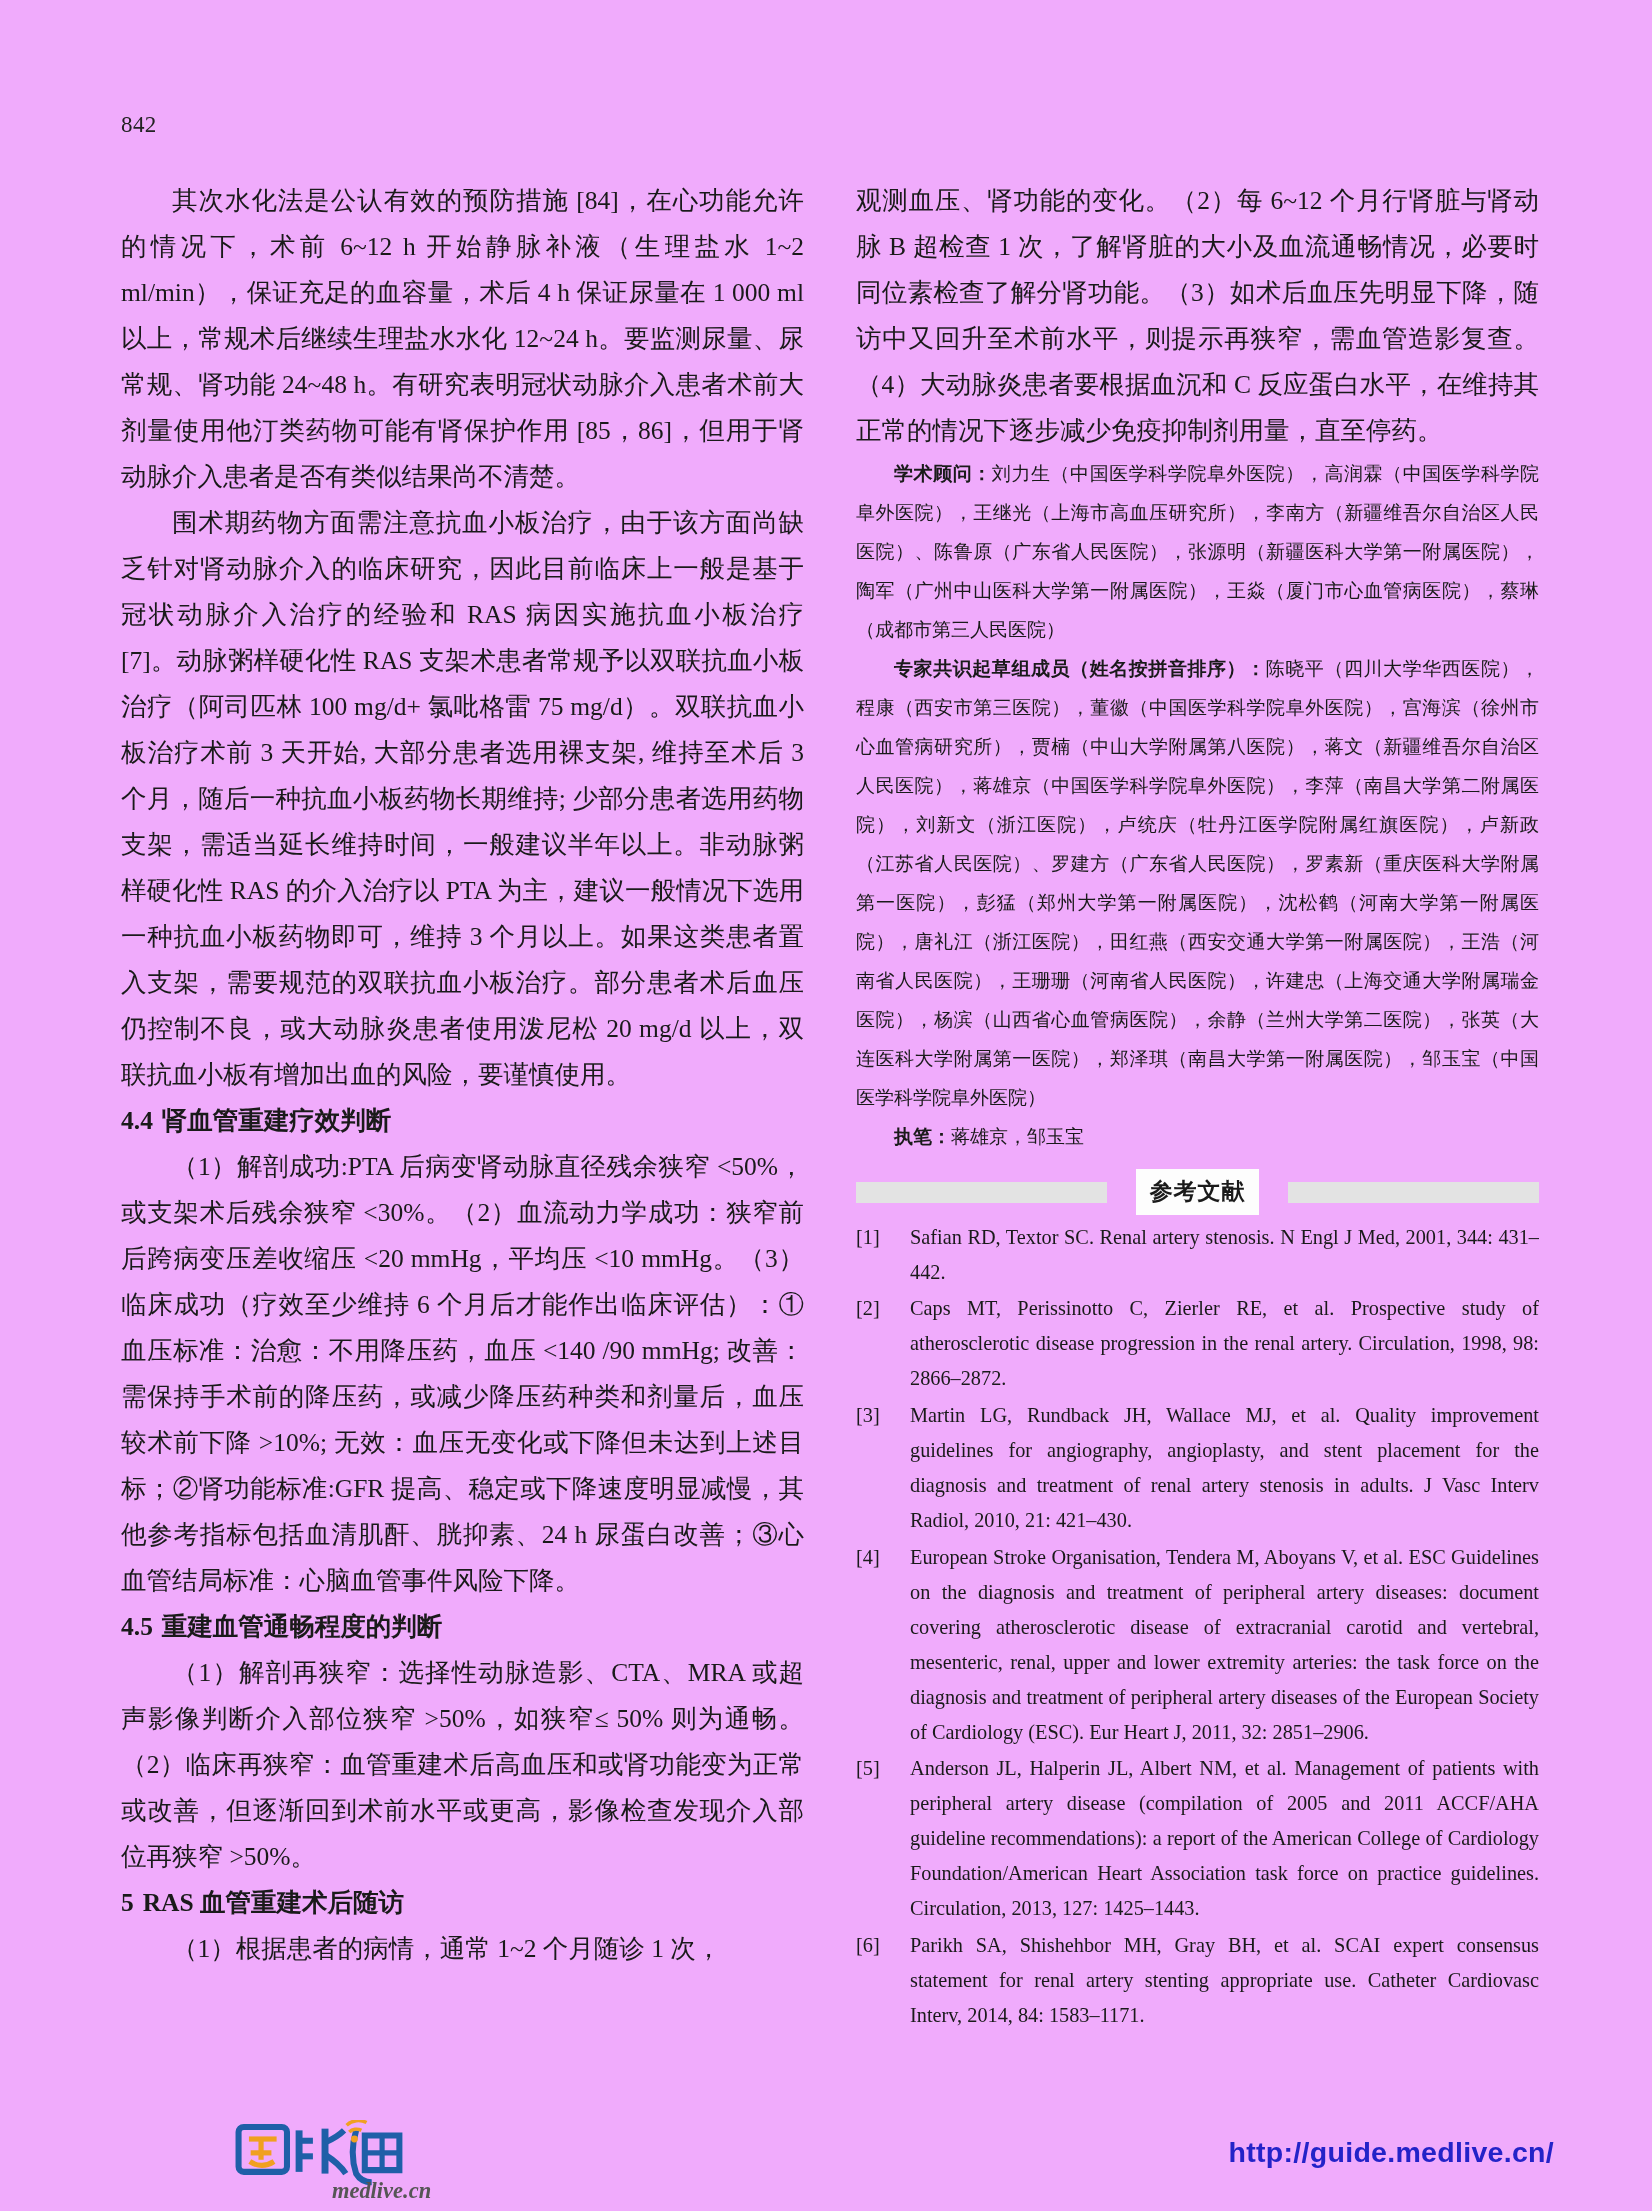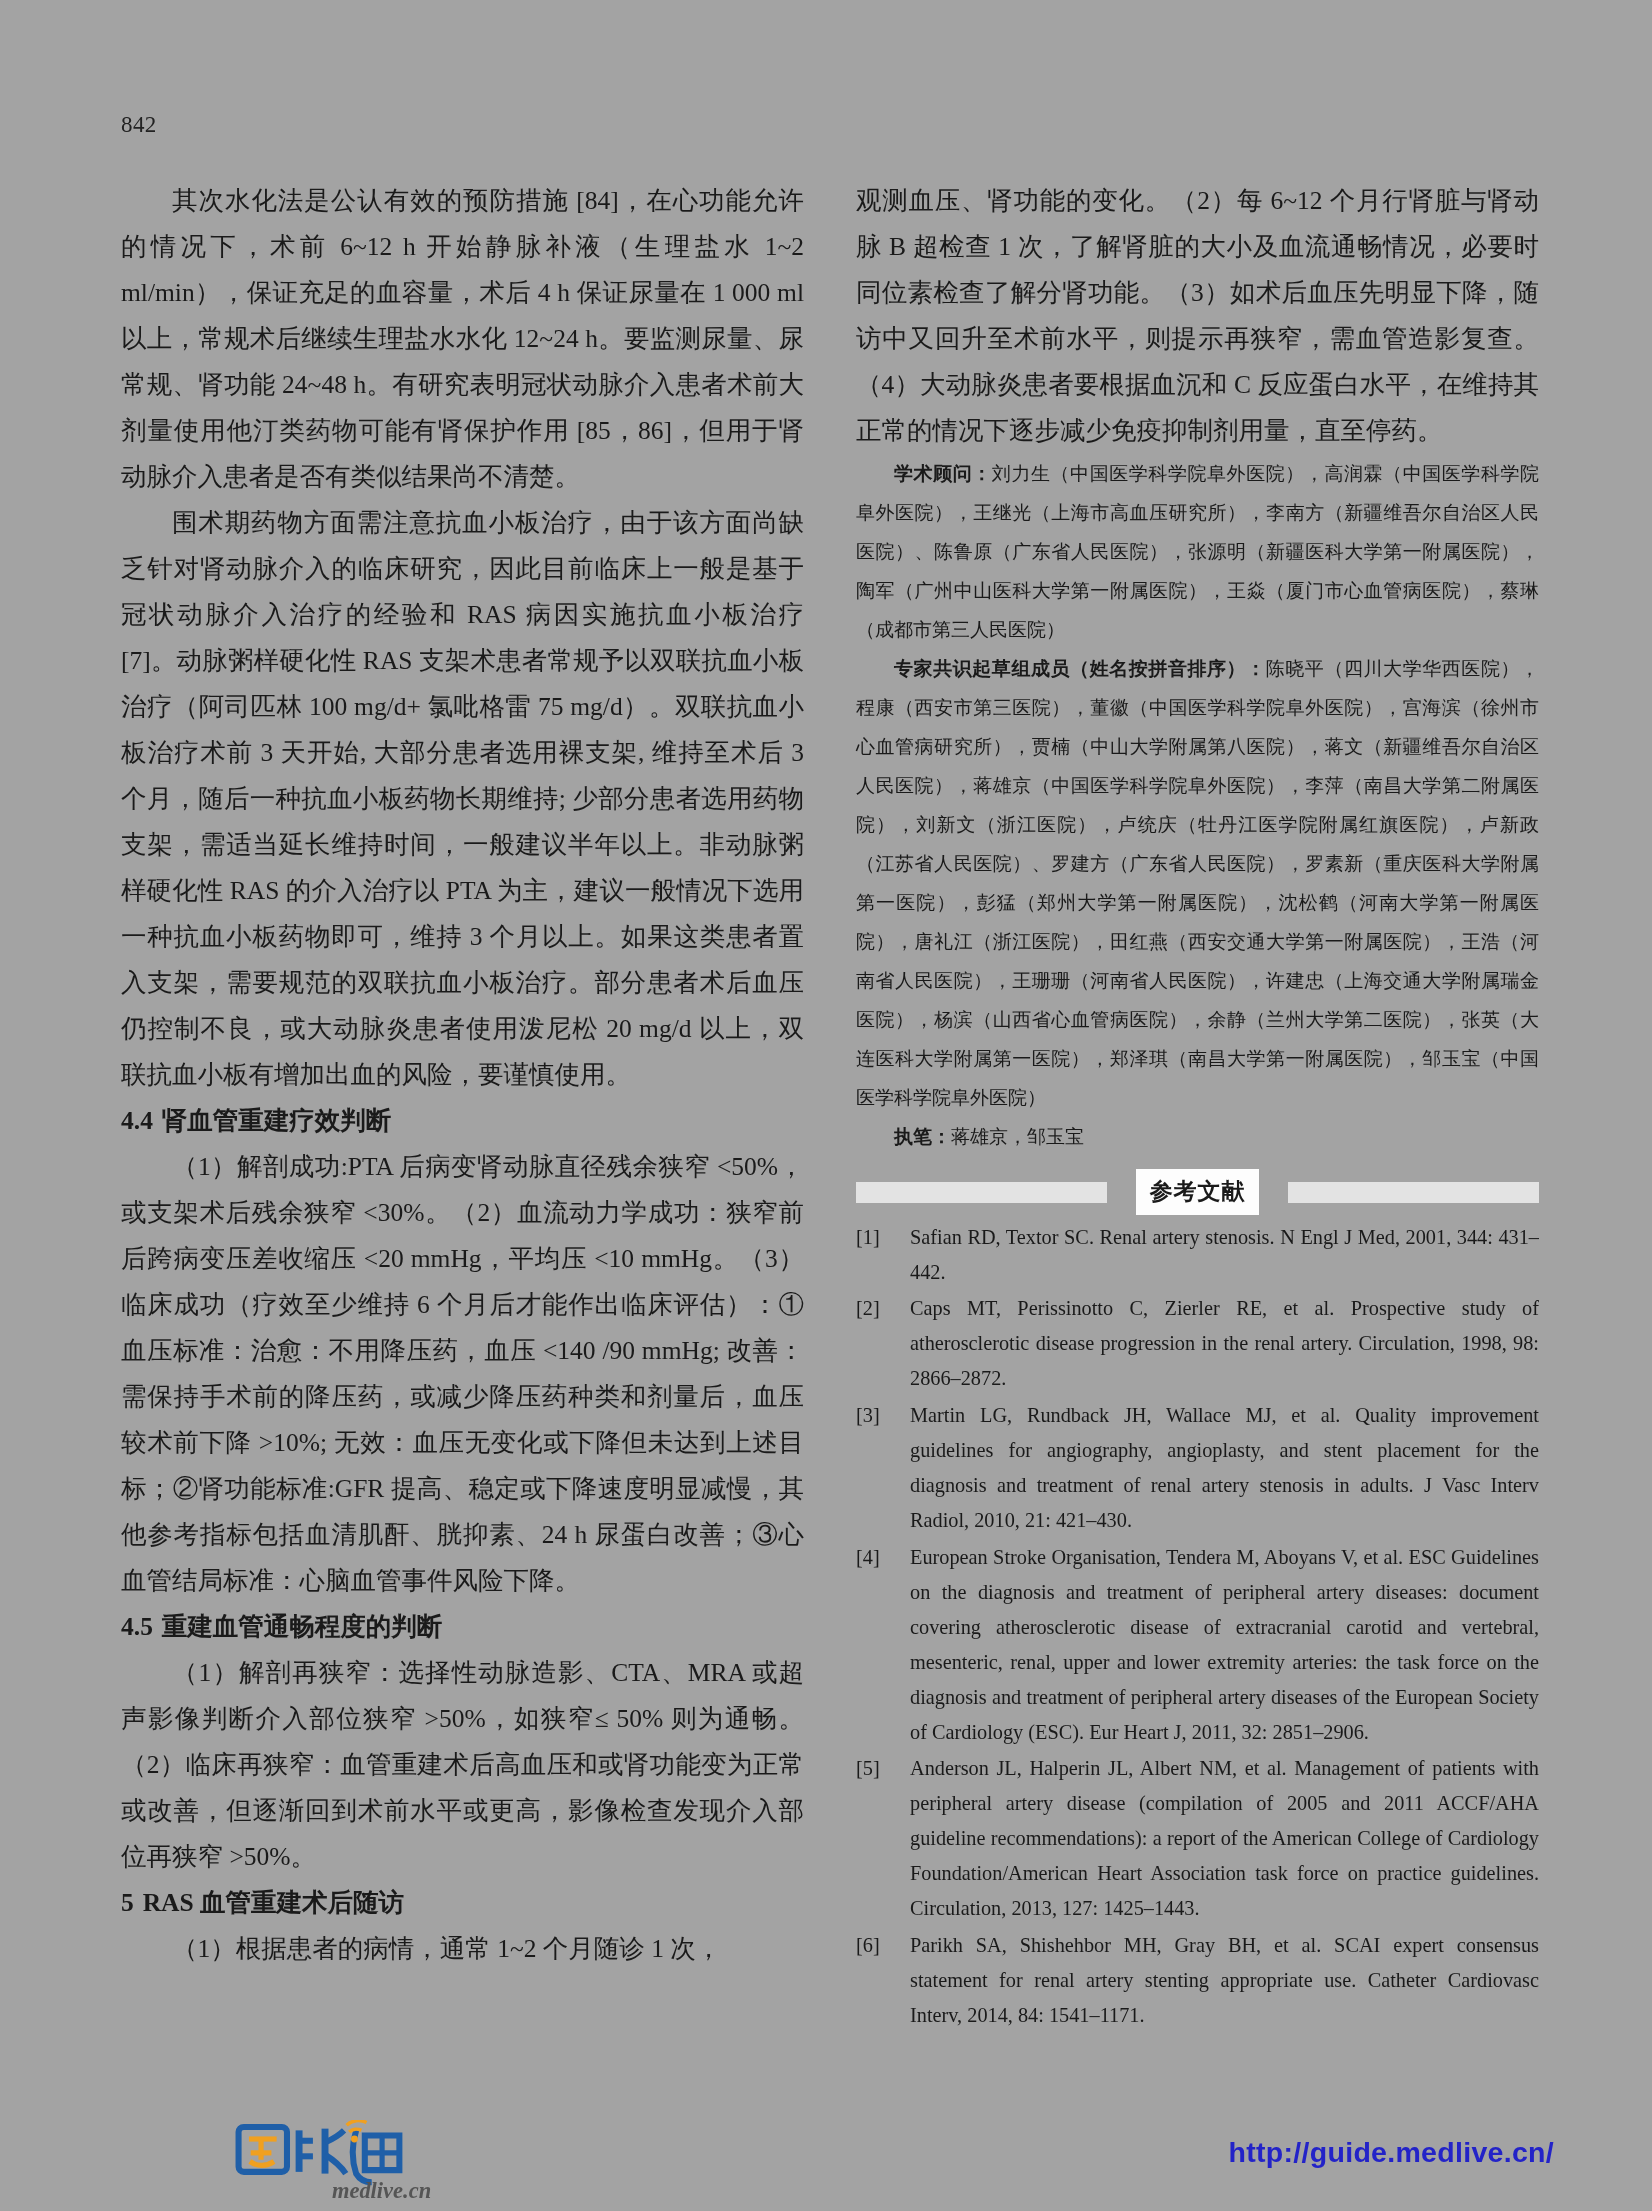--- a/index.html
+++ b/index.html
@@ -14,21 +14,21 @@
     font-family: "Liberation Serif", "DejaVu Serif", serif;
     color: #1a1a1a;
     overflow: hidden;
   }
 
   .page {
     position: absolute;
     left: 0; top: 0;
     width: 1652px;
     height: 2212px;
-    background: #a3a3a3;
+    background: #f0abfc;
   }
 
   
   .runhead {
     position: absolute;
     left: 121px;
     top: 112px;
     width: 1418px;
     display: flex;
     align-items: flex-end;
@@ -220,21 +220,21 @@
       <div class="ref">
         <span class="ref-num">[4]</span>
         <span class="ref-body">European Stroke Organisation, Tendera M, Aboyans V, et al. ESC Guidelines on the diagnosis and treatment of peripheral artery diseases: document covering atherosclerotic disease of extracranial carotid and vertebral, mesenteric, renal, upper and lower extremity arteries: the task force on the diagnosis and treatment of peripheral artery diseases of the European Society of Cardiology (ESC). Eur Heart J, 2011, 32: 2851–2906.</span>
       </div>
       <div class="ref">
         <span class="ref-num">[5]</span>
         <span class="ref-body">Anderson JL, Halperin JL, Albert NM, et al. Management of patients with peripheral artery disease (compilation of 2005 and 2011 ACCF/AHA guideline recommendations): a report of the American College of Cardiology Foundation/American Heart Association task force on practice guidelines. Circulation, 2013, 127: 1425–1443.</span>
       </div>
       <div class="ref">
         <span class="ref-num">[6]</span>
-        <span class="ref-body">Parikh SA, Shishehbor MH, Gray BH, et al. SCAI expert consensus statement for renal artery stenting appropriate use. Catheter Cardiovasc Interv, 2014, 84: 1541–1171.</span>
+        <span class="ref-body">Parikh SA, Shishehbor MH, Gray BH, et al. SCAI expert consensus statement for renal artery stenting appropriate use. Catheter Cardiovasc Interv, 2014, 84: 1583–1171.</span>
       </div>
     </div>
   </div>
 
   <div class="logo">
     <svg width="225" height="83" viewBox="0 0 260 96">
 
       <rect x="4" y="8" width="56" height="52" rx="6" fill="none" stroke="#1F5FA8" stroke-width="7"></rect>
       <path d="M16 22 H48" stroke="#F0A020" stroke-width="6" fill="none"></path>
       <path d="M30 22 V46" stroke="#F0A020" stroke-width="6" fill="none"></path>

